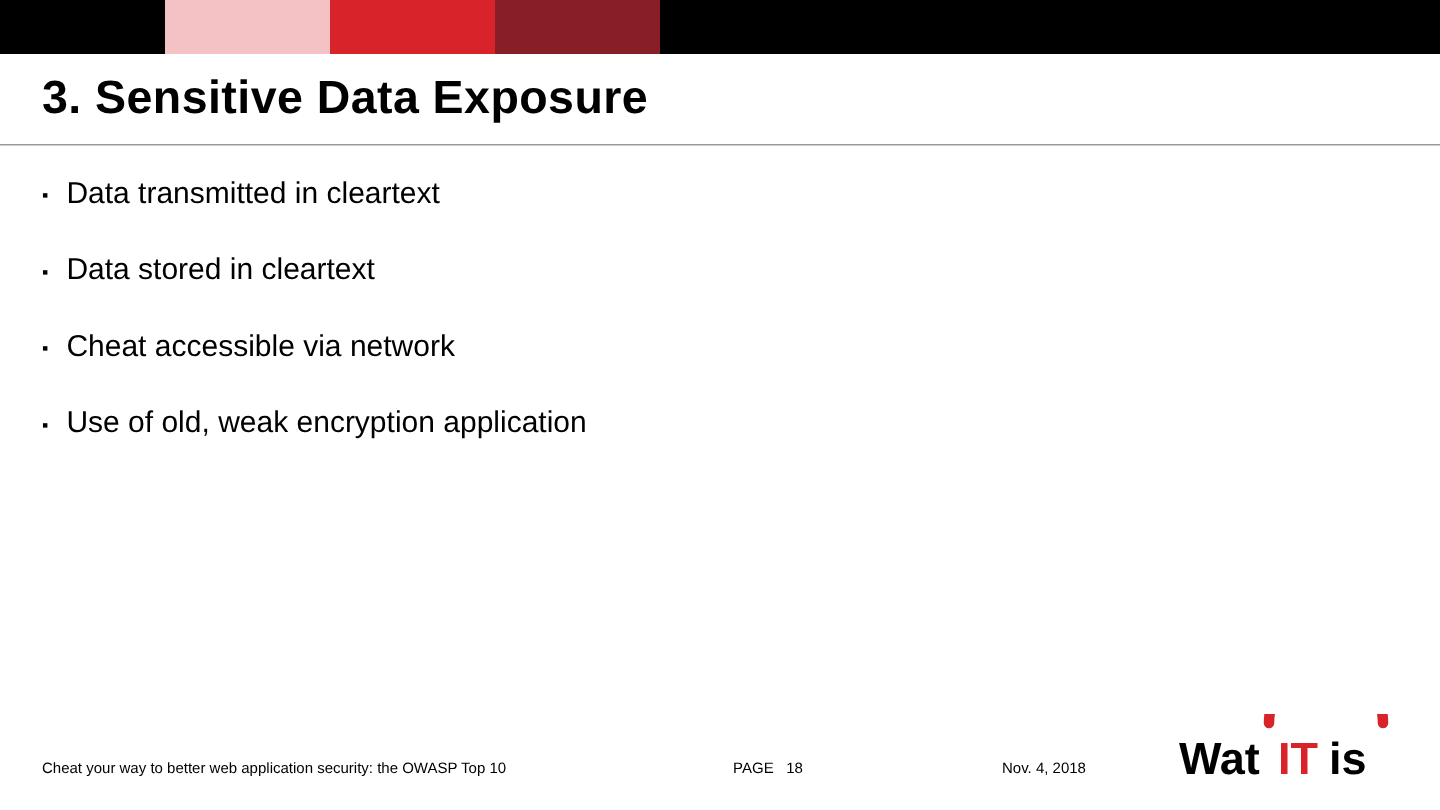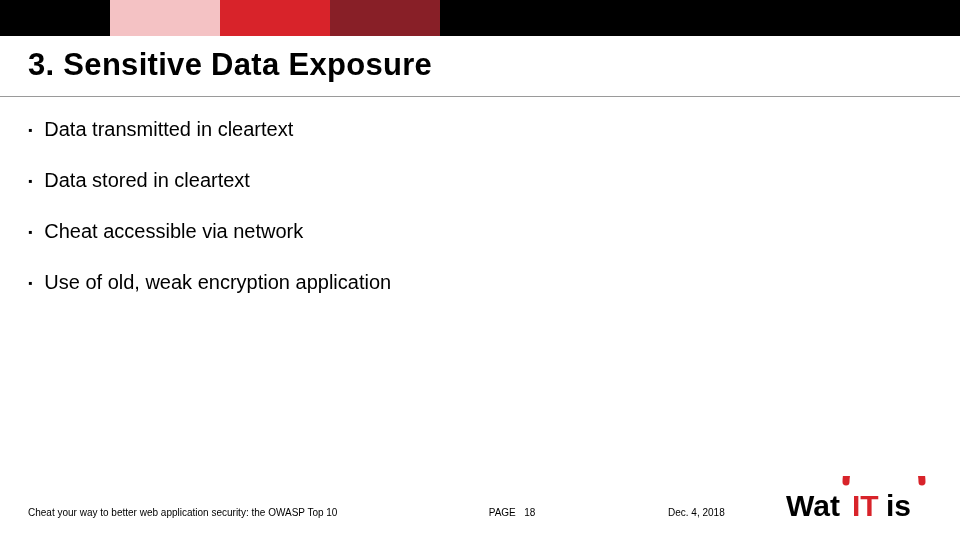--- a/index.html
+++ b/index.html
@@ -55,21 +55,21 @@
       </li>
   </ul>
 
   <div class="footer">
     <span class="ftitle">Cheat your way to better web application security: the OWASP Top 10</span>
     <span class="fpage">
       <span>PAGE</span>
       &nbsp;
       <span>18</span>
     </span>
-    <span class="fdate">Dec. 4, 2018</span>
+    <span class="fdate">Nov. 4, 2018</span>
   </div>
 
   <div class="logo">
     <svg viewBox="0 0 150 52">
       <path d="M 60 6 A 38 38 0 0 1 136 6" fill="none" stroke="#d8232a" stroke-width="7" stroke-linecap="round"></path>
       <text x="0" y="40" font-family="Arial Black, Arial, sans-serif" font-weight="900" font-size="30" fill="#000">Wat</text>
       <text x="66" y="40" font-family="Arial Black, Arial, sans-serif" font-weight="900" font-size="30" fill="#d8232a">IT</text>
       <text x="100" y="40" font-family="Arial Black, Arial, sans-serif" font-weight="900" font-size="30" fill="#000">is</text>
     </svg>
   </div>

